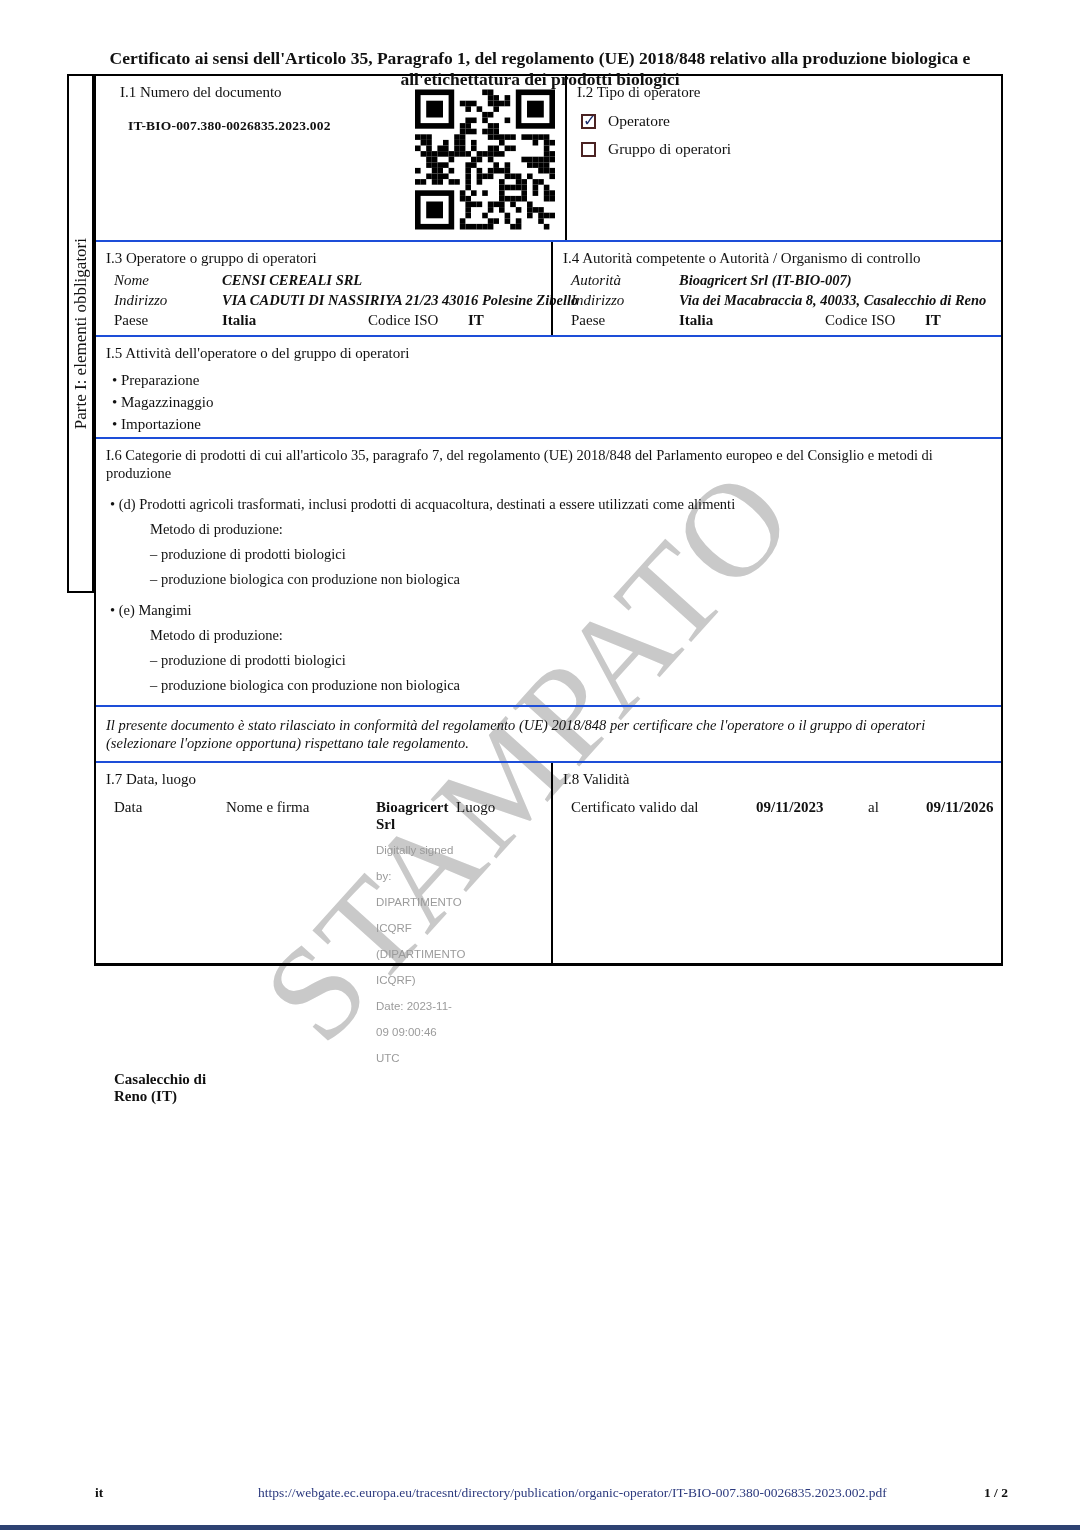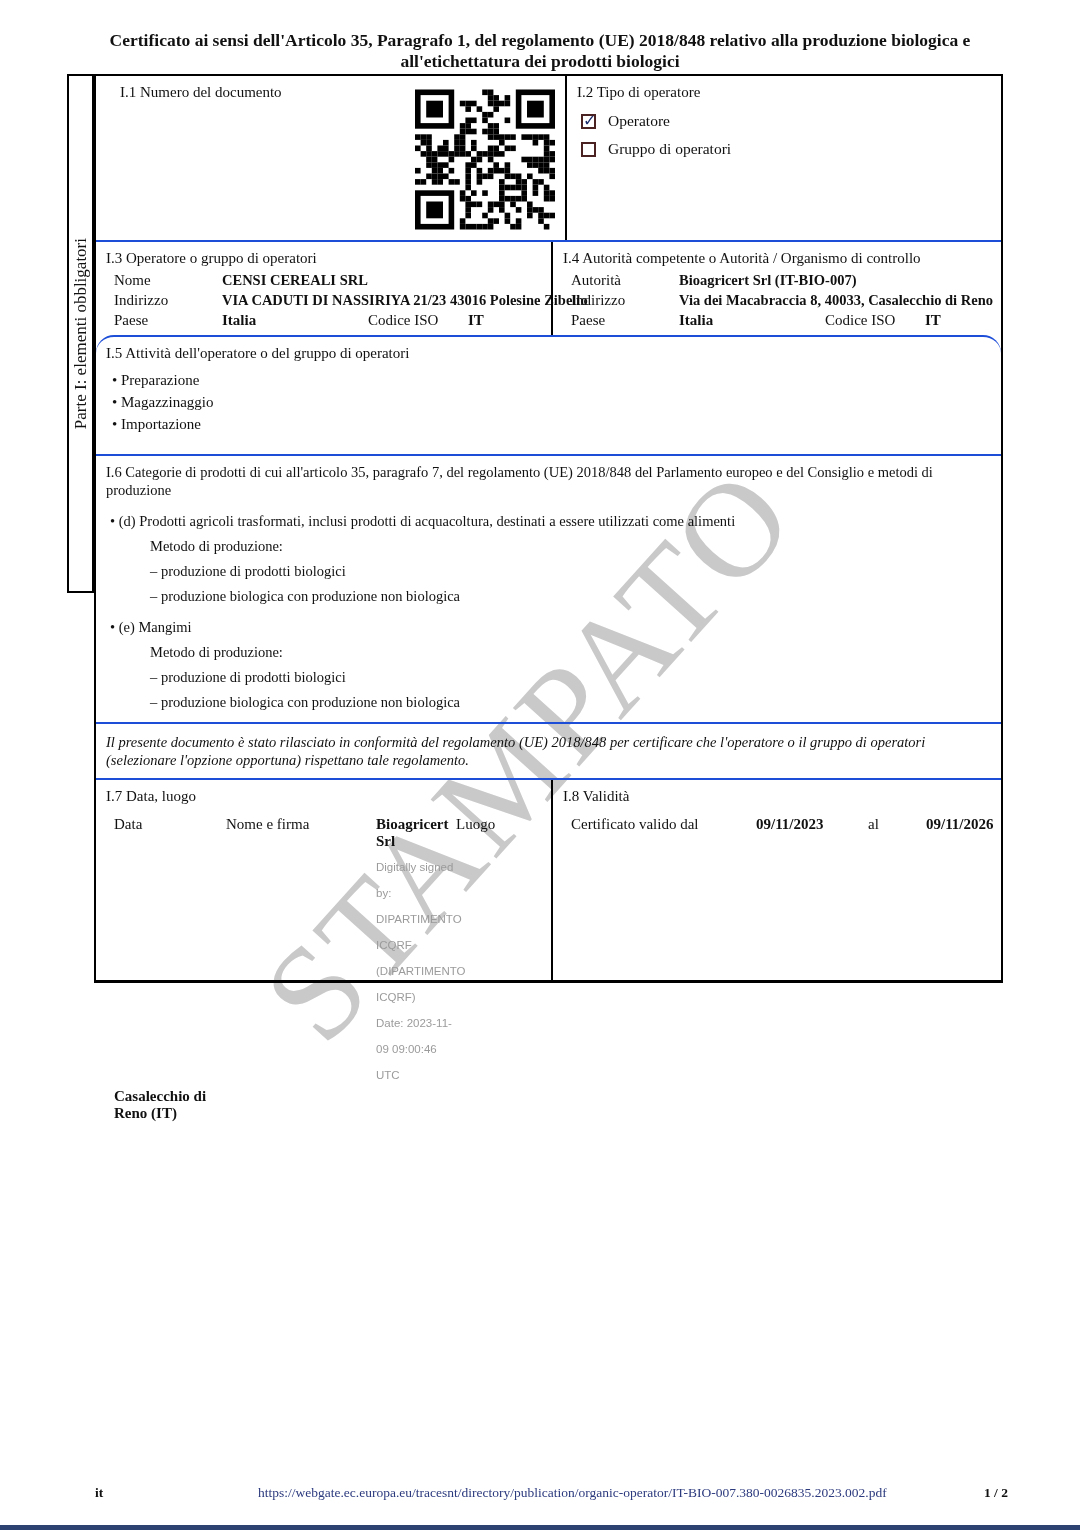--- a/index.html
+++ b/index.html
@@ -1,20 +1,20 @@
 <!DOCTYPE html>
 <html><head>
 <meta charset="utf-8">
 <style>
   * { margin:0; padding:0; box-sizing:border-box; }
   html,body { width:1080px; height:1530px; background:#ffffff; position:relative;
               font-family:"Liberation Serif", serif; color:#111; overflow:hidden; }
 
   
-  .doc-title { position:absolute; top:30px; left:80px; width:920px; text-align:center;
+  .doc-title { position:absolute; top:48px; left:80px; width:920px; text-align:center;
                font-size:17.5px; font-weight:700; line-height:21px; z-index:2; }
 
   
   .watermark { position:absolute; left:130px; top:670px; width:830px; height:200px;
                transform:rotate(-48deg); transform-origin:center;
                font-size:135px; letter-spacing:3px; color:#c9c9c9; text-align:center;
                z-index:0; white-space:nowrap; }
 
   
   .side-box { position:absolute; left:67px; top:74px; width:27px; height:519px;
@@ -29,39 +29,39 @@
   .row { border-top:2px solid #1d4ed8; display:flex; }
   .row:first-child { border-top:none; }
   .cell { padding:7px 10px; position:relative; }
   .cell-l { width:455px; flex:none; }
   .cell-r { flex:1; border-left:2px solid #000; }
   .full { width:100%; }
 
   .h { font-size:15px; line-height:19px; }
   .r1 { height:164px;padding-left:14px; }
   .r2 { height:95px; }
-  .r3 { height:119px;border-radius:18px; }
+  .r3 { height:102px; }
   .r4 { height:268px; }
   .r5 { height:56px; }
   .r6 { height:202px; }
 
   
   .docnum { margin:16px 0 0 8px; font-weight:700; font-size:13.5px; letter-spacing:.2px; }
   .qr { position:absolute; top:12px; right:10px; width:140px; height:143px; }
 
   
   .chk-row { display:flex; align-items:center; margin:10px 0 0 4px; gap:12px; }
   .chk-box { width:15px; height:15px; border:2px solid #4a2222; position:relative; flex:none; }
   .chk-box .mark { position:absolute; left:0px; top:-5px; font-size:16px; font-weight:700;
                    color:#1a2b6b; font-family:"DejaVu Sans", sans-serif; }
   .chk-label { font-size:15.5px; }
 
   
   .kv { display:grid; grid-template-columns:108px 1fr; padding:4px 8px 0 8px;
-        font-size:15px; row-gap:3px; }
+        font-size:15px; row-gap:3px;font-style:italic; }
   .kv .val { font-weight:700; white-space:nowrap; font-size:14.5px; }
   .kv4 { display:grid; grid-template-columns:108px 146px 100px 1fr; padding:3px 8px 0 8px;
          font-size:15px; }
   .kv4 .val { font-weight:700; }
 
   
   .blist { list-style:none; margin:9px 0 0 6px; }
   .blist li { font-size:15px; margin-bottom:5px; }
   .blist li::before { content:"\2022\00a0"; }
 
@@ -107,20 +107,21 @@
 
 <div class="side-box">
   <span>Parte I: elementi obbligatori</span>
 </div>
 
 <div class="sheet">
 
   <div class="row r1">
     <div class="cell cell-l">
       <div class="h">I.1 Numero del documento</div>
+      <div class="docnum">IT-BIO-007.380-0026835.2023.002</div>
       <div class="qr"><svg viewBox="0 0 150 150" width="140" height="143" xmlns="http://www.w3.org/2000/svg">
             <rect width="150" height="150" fill="#fff"></rect>
             <rect x="0" y="0" width="42" height="42" fill="#000"></rect>
             <rect x="6" y="6" width="30" height="30" fill="#fff"></rect>
             <rect x="12" y="12" width="18" height="18" fill="#000"></rect>
             <rect x="108" y="0" width="42" height="42" fill="#000"></rect>
             <rect x="114" y="6" width="30" height="30" fill="#fff"></rect>
             <rect x="120" y="12" width="18" height="18" fill="#000"></rect>
             <rect x="0" y="108" width="42" height="42" fill="#000"></rect>
             <rect x="6" y="114" width="30" height="30" fill="#fff"></rect>

